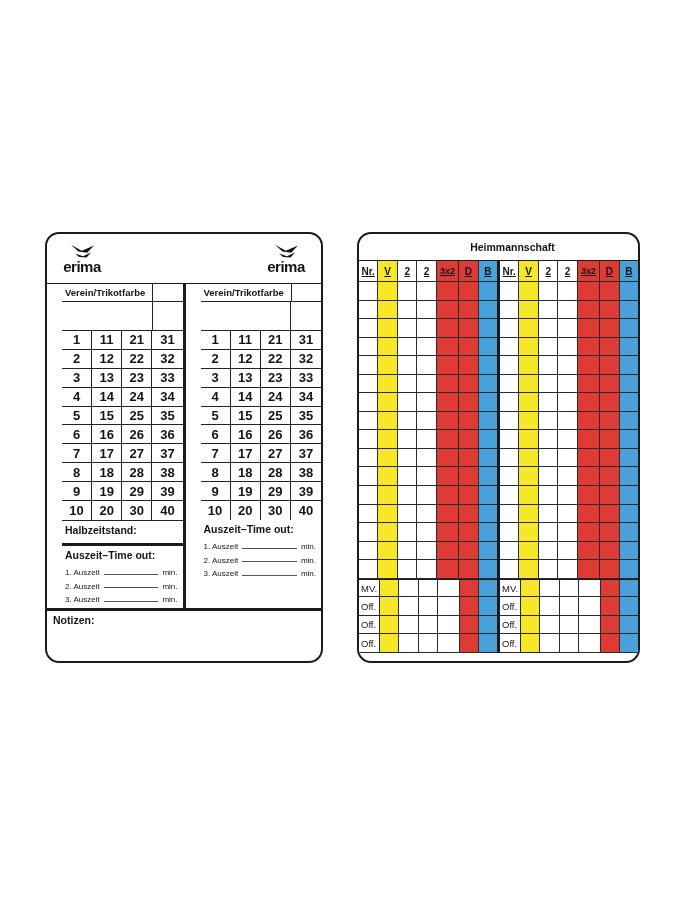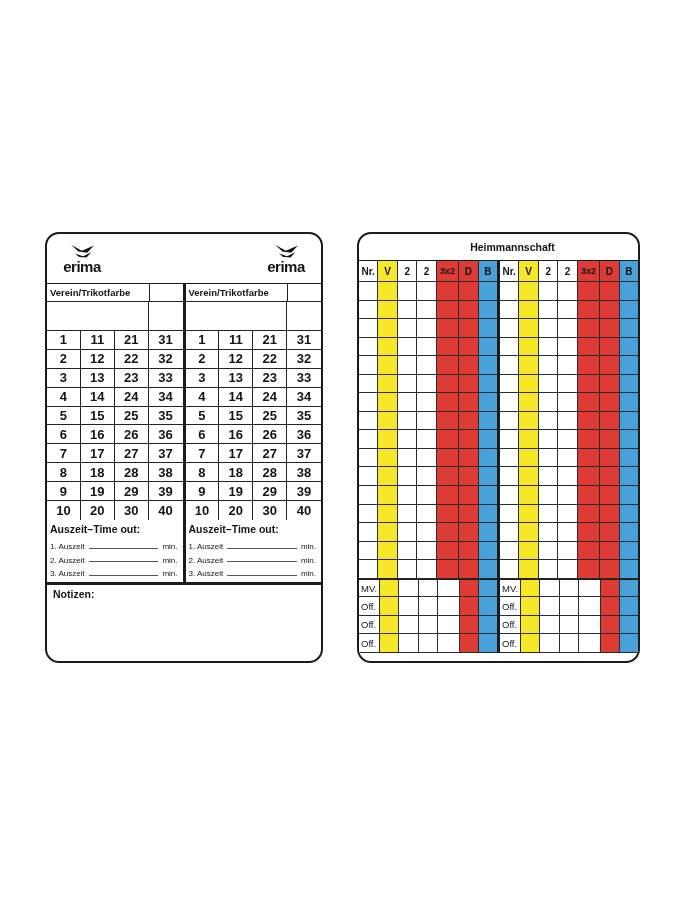--- a/index.html
+++ b/index.html
@@ -12,21 +12,21 @@
 
   
   .lc-header{height:50px;flex:0 0 auto;display:flex;align-items:center;justify-content:space-between;
              padding:2px 8px 0 8px;border-bottom:1.5px solid #1b1b1b;box-sizing:border-box;}
   .lc-title{text-align:center;font-weight:bold;font-size:17px;line-height:1.25;}
   .erima-logo{display:flex;flex-direction:column;align-items:center;width:54px;}
   .erima-logo svg{width:27px;height:15px;display:block;}
   .erima-word{font-weight:bold;font-size:15px;letter-spacing:-0.5px;line-height:1.05;}
 
   .lc-cols{display:flex;flex:0 0 auto;}
-  .half{flex:1;min-width:0;}
+  .half{flex:1;min-width:0;padding-left:15px;}
   .half.hright{border-left:3px solid #1b1b1b;}
 
   .verein-row{display:flex;height:17px;border-bottom:1px solid #222;}
   .verein-row .vlabel{flex:3;border-right:1px solid #222;font-size:9.5px;font-weight:bold;
                       padding:3px 0 0 3px;white-space:nowrap;overflow:hidden;}
   .verein-row .vblank{flex:1;}
   .verein-blank{display:flex;height:28px;border-bottom:1.5px solid #222;}
   .verein-blank .vl{flex:3;border-right:1px solid #222;}
   .verein-blank .vr{flex:1;}
 
@@ -52,21 +52,21 @@
 
   
   .rc-teams{height:26px;flex:0 0 auto;display:flex;border-bottom:1.5px solid #1b1b1b;padding-left:28px;}
   .rc-team{flex:1;display:flex;align-items:center;justify-content:center;
            font-weight:bold;font-size:10.5px;}
   .rc-team.t2{border-left:3px solid #1b1b1b;box-sizing:border-box;}
   .rc-grid{flex:1;display:flex;padding-bottom:8px;box-sizing:border-box;}
   .rhalf{flex:1;display:flex;flex-direction:column;min-width:0;}
   .rhalf.rb{border-left:3px solid #1b1b1b;box-sizing:border-box;}
   .rrow{display:flex;flex:1;}
-  .rrow.rhead{flex:0 0 21px;}
+  .rrow.rhead{flex:0 0 21px;text-decoration:underline;}
   .rrow.sep .rcell{border-top:1px solid #1b1b1b;}
   .rcell{flex:1;border-right:1px solid #2a2a2a;border-bottom:1px solid #2a2a2a;
          display:flex;align-items:center;justify-content:center;box-sizing:border-box;min-width:0;}
   .rcell.wide{flex:1.15;}
   .rcell.last{border-right:none;}
   .rhead .rcell{font-weight:bold;font-size:10px;}
   .rhead .rcell.small{font-size:9px;}
   .rcell.rowlabel{justify-content:flex-start;padding-left:2px;font-size:9.5px;font-weight:normal;}
 </style>
 </head>
@@ -139,20 +139,21 @@
             <div class="cell c3">38</div>
             <div class="cell c0">9</div>
             <div class="cell c1">19</div>
             <div class="cell c2">29</div>
             <div class="cell c3">39</div>
             <div class="cell c0 lastrow">10</div>
             <div class="cell c1 lastrow">20</div>
             <div class="cell c2 lastrow">30</div>
             <div class="cell c3 lastrow">40</div>
           </div>
+        <div class="result-row">Halbzeitstand:</div>
         <div class="auszeit">
             <div class="az-head">Auszeit–Time out:</div>
             <div class="az-line">
               <div class="az-label">1. Auszeit</div>
               <div class="az-fill"></div>
               <div class="az-min">min.</div>
             </div>
             <div class="az-line">
               <div class="az-label">2. Auszeit</div>
               <div class="az-fill"></div>

